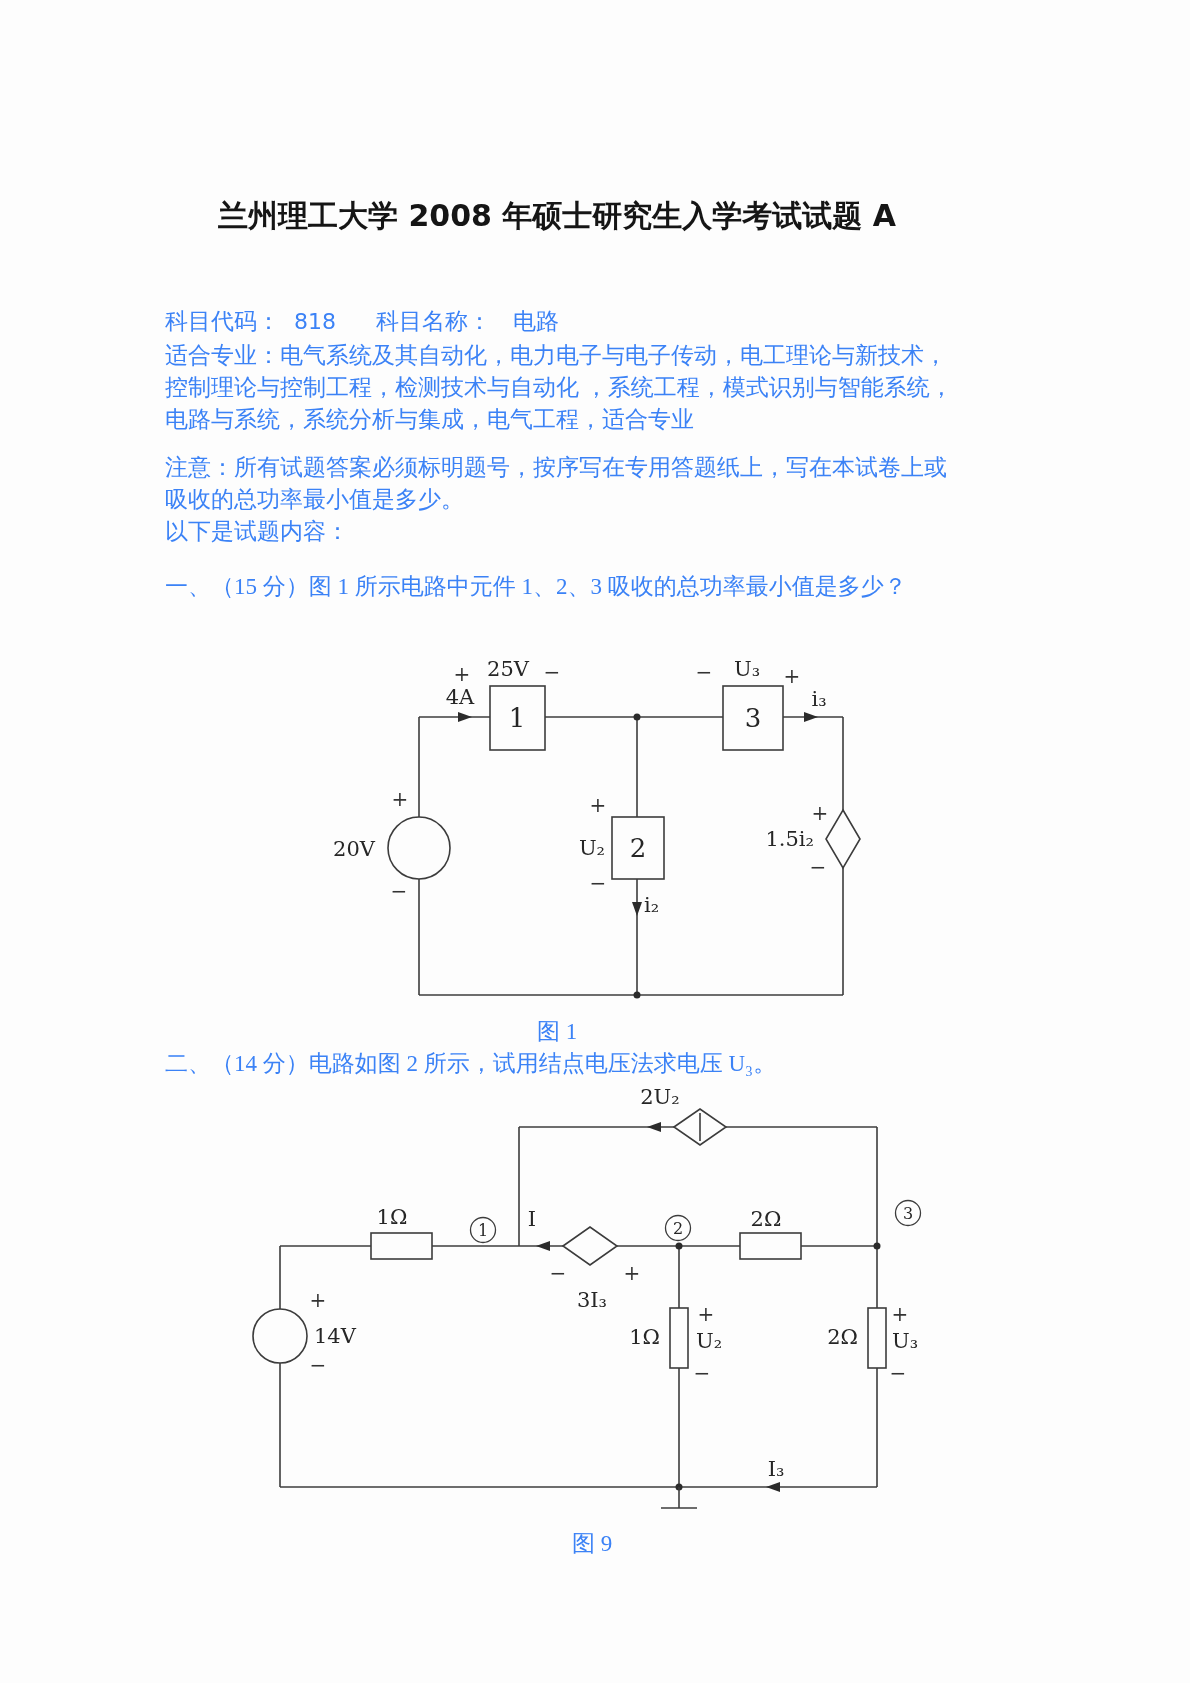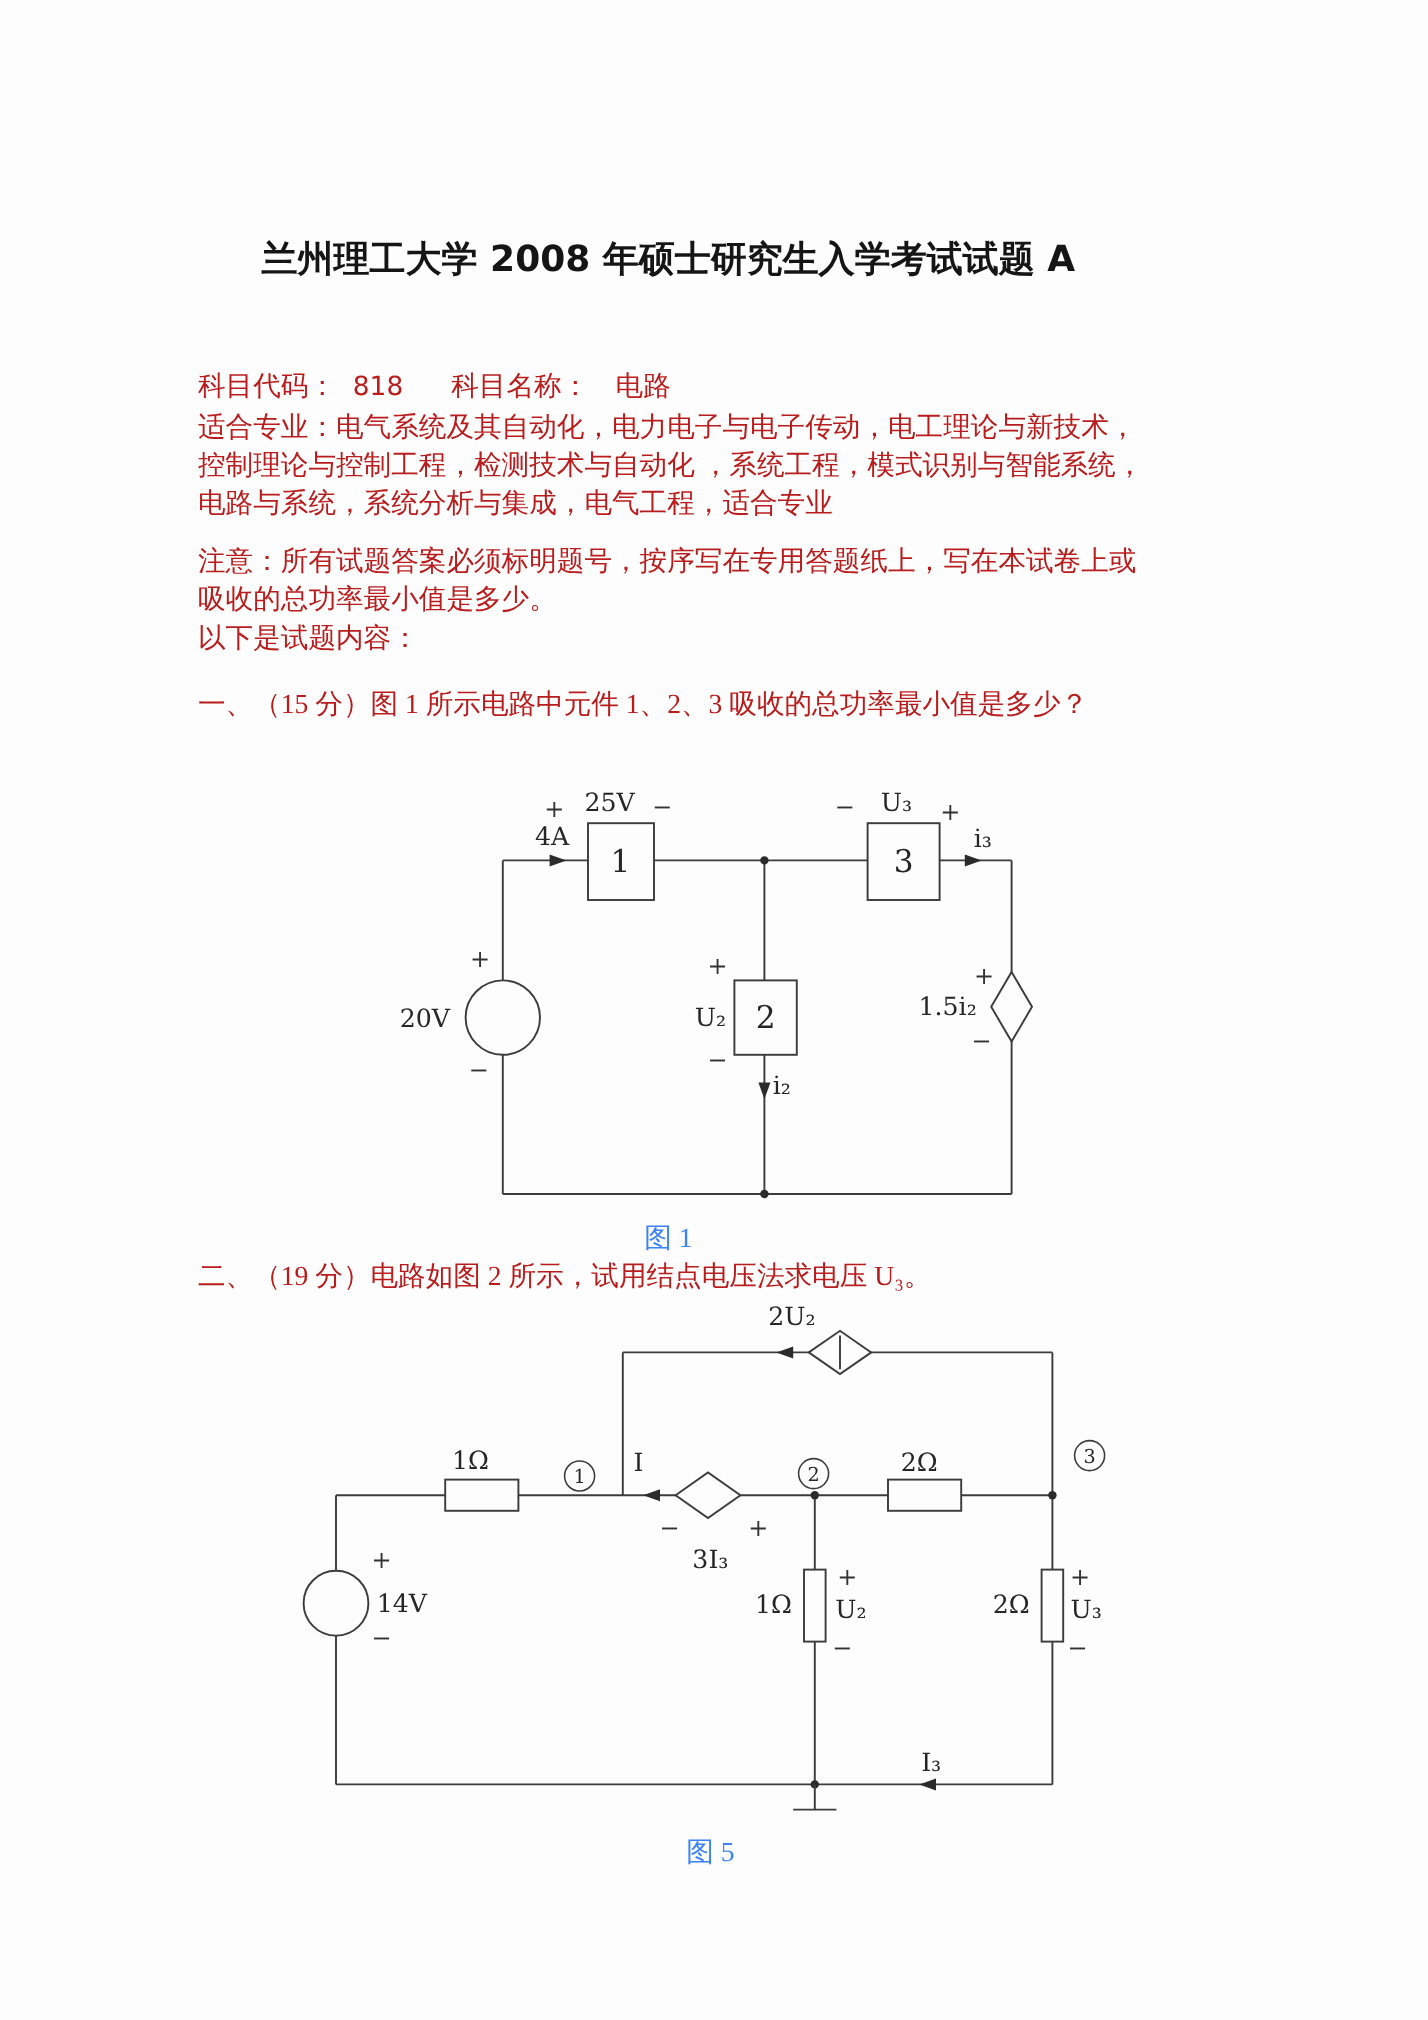--- a/index.html
+++ b/index.html
@@ -8,21 +8,21 @@
     background:#fdfdfd;color:#1e1e1e;
     font-family:"Liberation Serif","DejaVu Serif",serif;
     overflow:hidden;
   }
   .abs{position:absolute;}
   .doc-title{
     top:196px;left:557px;transform:translateX(-50%);
     font-family:"DejaVu Sans","Liberation Sans",sans-serif;
     font-weight:700;font-size:30px;white-space:nowrap;color:#151515;
   }
-  .bodytext{font-size:23px;line-height:32px;color:#b91c1c;white-space:nowrap;}
+  .bodytext{font-size:23px;line-height:32px;color:#3b82f6;white-space:nowrap;}
   .left-col{left:165px;}
   .subject-line span{display:inline-block;}
   .subject-code{margin-left:14px;font-family:"DejaVu Sans",sans-serif;font-size:22px;}
   .subject-name-label{margin-left:40px;}
   .subject-name{margin-left:22px;}
   svg{position:absolute;overflow:visible;}
   svg text{
     font-family:"DejaVu Serif","Liberation Serif",serif;
     fill:#262626;font-size:21px;
   }
@@ -102,21 +102,21 @@
   <polygon class="comp" points="543,170 560,199 543,228 526,199"></polygon>
   <text x="514" y="206" text-anchor="end">1.5i₂</text>
   <text class="sign" x="520" y="180" text-anchor="middle">+</text>
   <text class="sign" x="518" y="234" text-anchor="middle">−</text>
 
   <circle class="dot" cx="337" cy="355" r="3.5"></circle>
 </svg>
 
 <div class="abs caption" style="left:557px;top:1016px;">图 1</div>
 
-<div class="abs bodytext left-col" style="top:1048px;">二、（19 分）电路如图 2 所示，试用结点电压法求电压 U₃。</div>
+<div class="abs bodytext left-col" style="top:1048px;">二、（14 分）电路如图 2 所示，试用结点电压法求电压 U₃。</div>
 
 <svg class="abs" style="left:230px;top:1080px;" width="700" height="440" viewBox="0 0 700 440">
 
   <g>
     <line class="wire" x1="289" y1="47" x2="647" y2="47"></line>
     <line class="wire" x1="289" y1="47" x2="289" y2="166"></line>
     <line class="wire" x1="50" y1="166" x2="647" y2="166"></line>
     <line class="wire" x1="50" y1="166" x2="50" y2="407"></line>
     <line class="wire" x1="647" y1="47" x2="647" y2="407"></line>
     <line class="wire" x1="449" y1="166" x2="449" y2="407"></line>
@@ -172,13 +172,13 @@
 
   <circle class="dot" cx="449" cy="407" r="3.5"></circle>
   <g>
     <line class="wire" x1="449" y1="407" x2="449" y2="428"></line>
     <line class="wire" x1="431" y1="428" x2="467" y2="428"></line>
   </g>
   <polygon class="arrow" points="536,407 550,402 550,412"></polygon>
   <text x="546" y="396" text-anchor="middle">I₃</text>
 </svg>
 
-<div class="abs caption" style="left:592px;top:1528px;">图 5</div>
+<div class="abs caption" style="left:592px;top:1528px;">图 9</div>
 
 </body></html>

